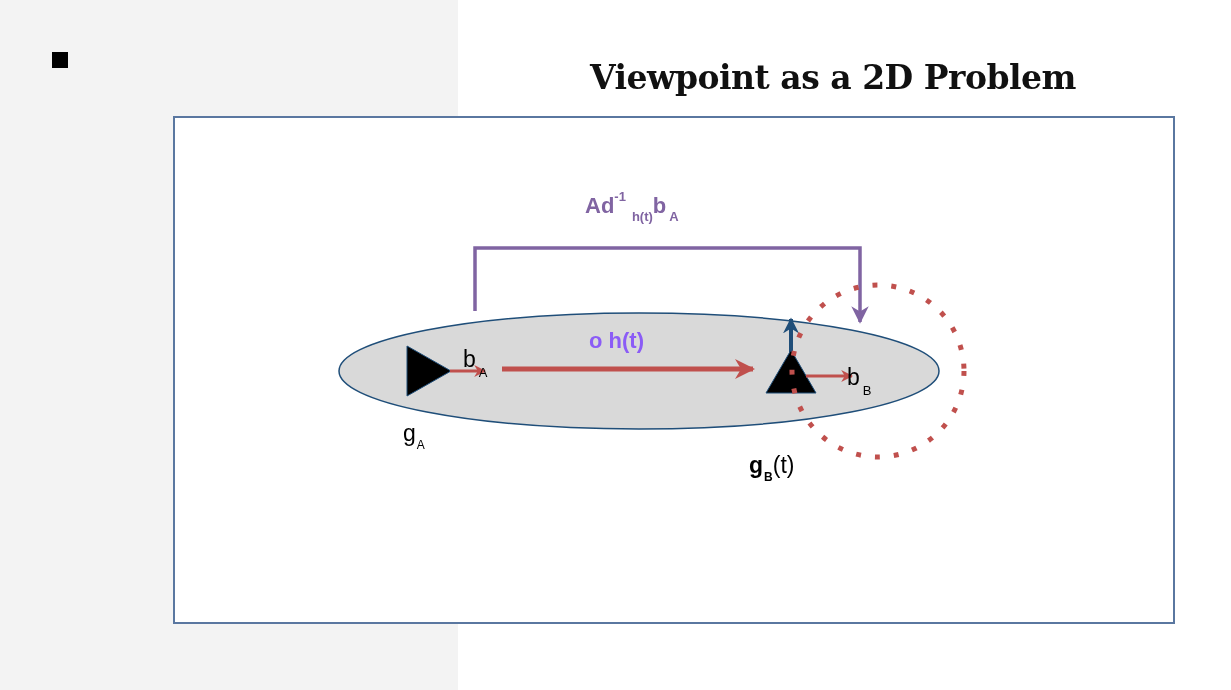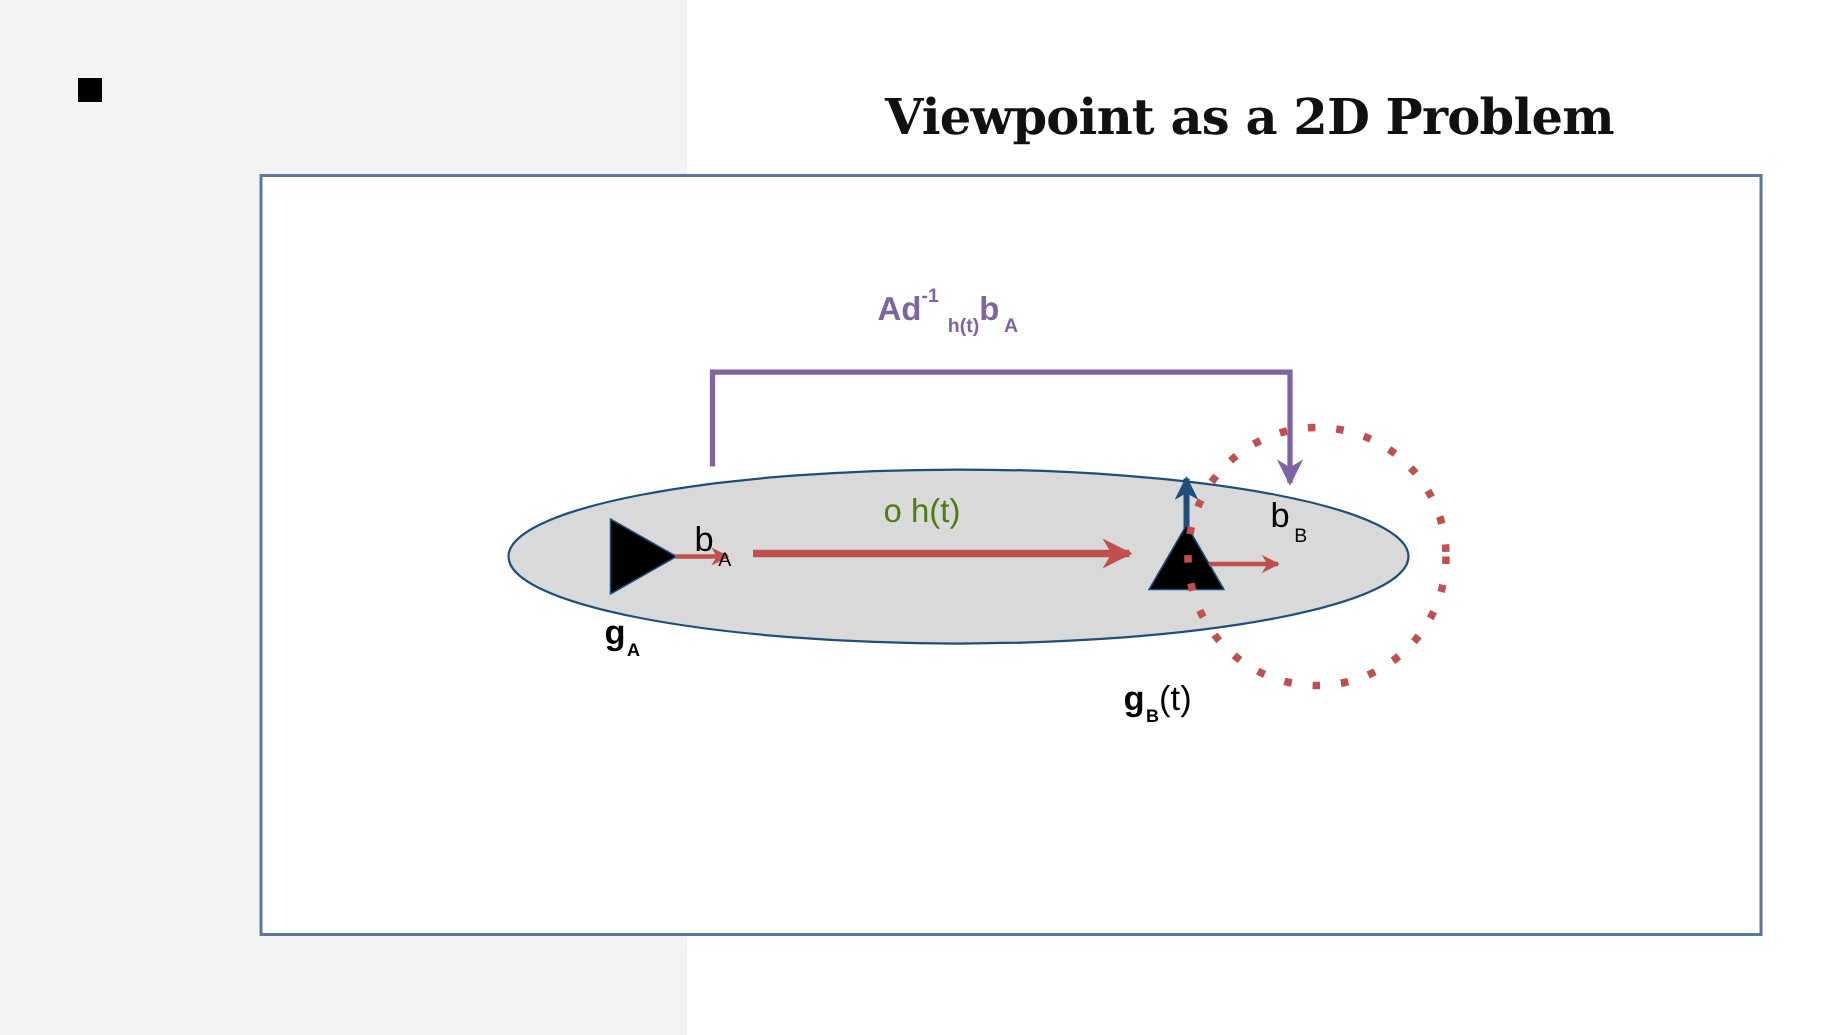--- a/index.html
+++ b/index.html
@@ -26,21 +26,21 @@
       position: absolute; left: 173px; top: 116px; width: 998px; height: 504px;
       background: #ffffff;
       border: 2px solid #5a77a0;
     }
     svg.diagram {
       position: absolute; left: 0; top: 0; width: 1231px; height: 690px;
       overflow: visible;
     }
     .lbl { position: absolute; white-space: nowrap; line-height: 1; }
     .purple { color: #8064a2; font-weight: bold; }
-    .red { color: #4d7c0f; font-weight: normal; }
+    .red { color: #8b5cf6; font-weight: bold; }
     .blk { color: #000000; }
     sub, sup { font-size: 13px; line-height: 0; }
   </style>
 </head>
 <body>
 
 <div class="left-panel"></div>
 <div class="bullet"></div>
 <div class="title">Viewpoint as a 2D Problem</div>
 <div class="frame"></div>
@@ -83,23 +83,23 @@
 <div class="lbl purple" style="left:585px; top:195px; font-size:22px;">
   <span>Ad</span><sup style="position:relative; top:-4px; font-size:13px;">-1</sup><span style="font-size:13px; position:relative; top:8px; margin-left:6px;">h(t)</span><span>b</span><span style="font-size:13px; position:relative; top:8px; margin-left:3px;">A</span>
 </div>
 
 <div class="lbl red" style="left:589px; top:330px; font-size:22px;">o h(t)</div>
 
 <div class="lbl blk" style="left:463px; top:348px; font-size:23px;">
   <span>b</span><span style="font-size:13px; position:relative; top:10px; margin-left:3px;">A</span>
 </div>
 
-<div class="lbl blk" style="left:847px; top:332px; font-size:23px;">
+<div class="lbl blk" style="left:847px; top:366px; font-size:23px;">
   <span>b</span><span style="font-size:13px; position:relative; top:10px; margin-left:3px;">B</span>
 </div>
 
-<div class="lbl blk" style="left:403px; top:410px; font-size:23px; font-weight:bold;">
+<div class="lbl blk" style="left:403px; top:422px; font-size:23px; font-weight:normal;">
   <span>g</span><span style="font-size:12px; position:relative; top:8px; margin-left:1px;">A</span>
 </div>
 
 <div class="lbl blk" style="left:749px; top:427px; font-size:23px;margin-top:27px;">
   <span style="font-weight:bold;">g</span><span style="font-size:12px; font-weight:bold; position:relative; top:8px; margin-left:1px;">B</span><span>(t)</span>
 </div>
 
 </body></html>

